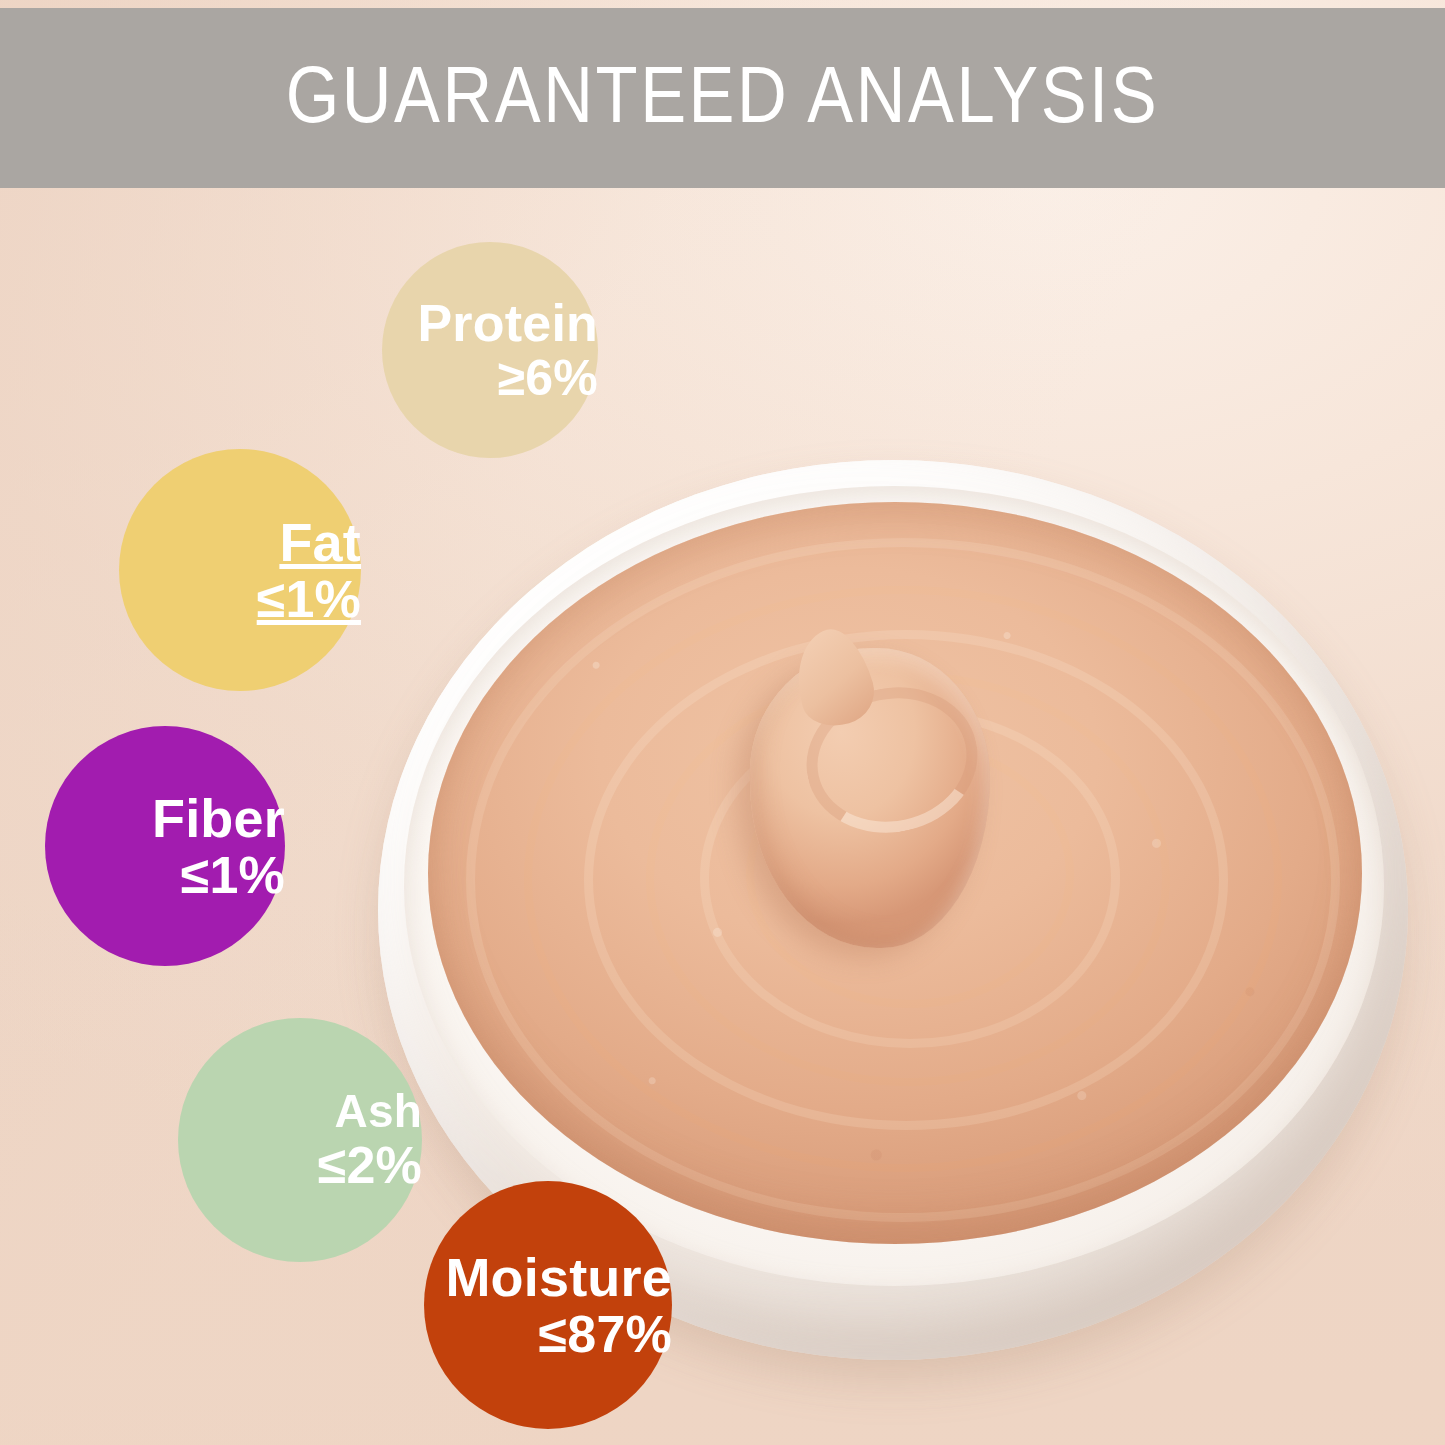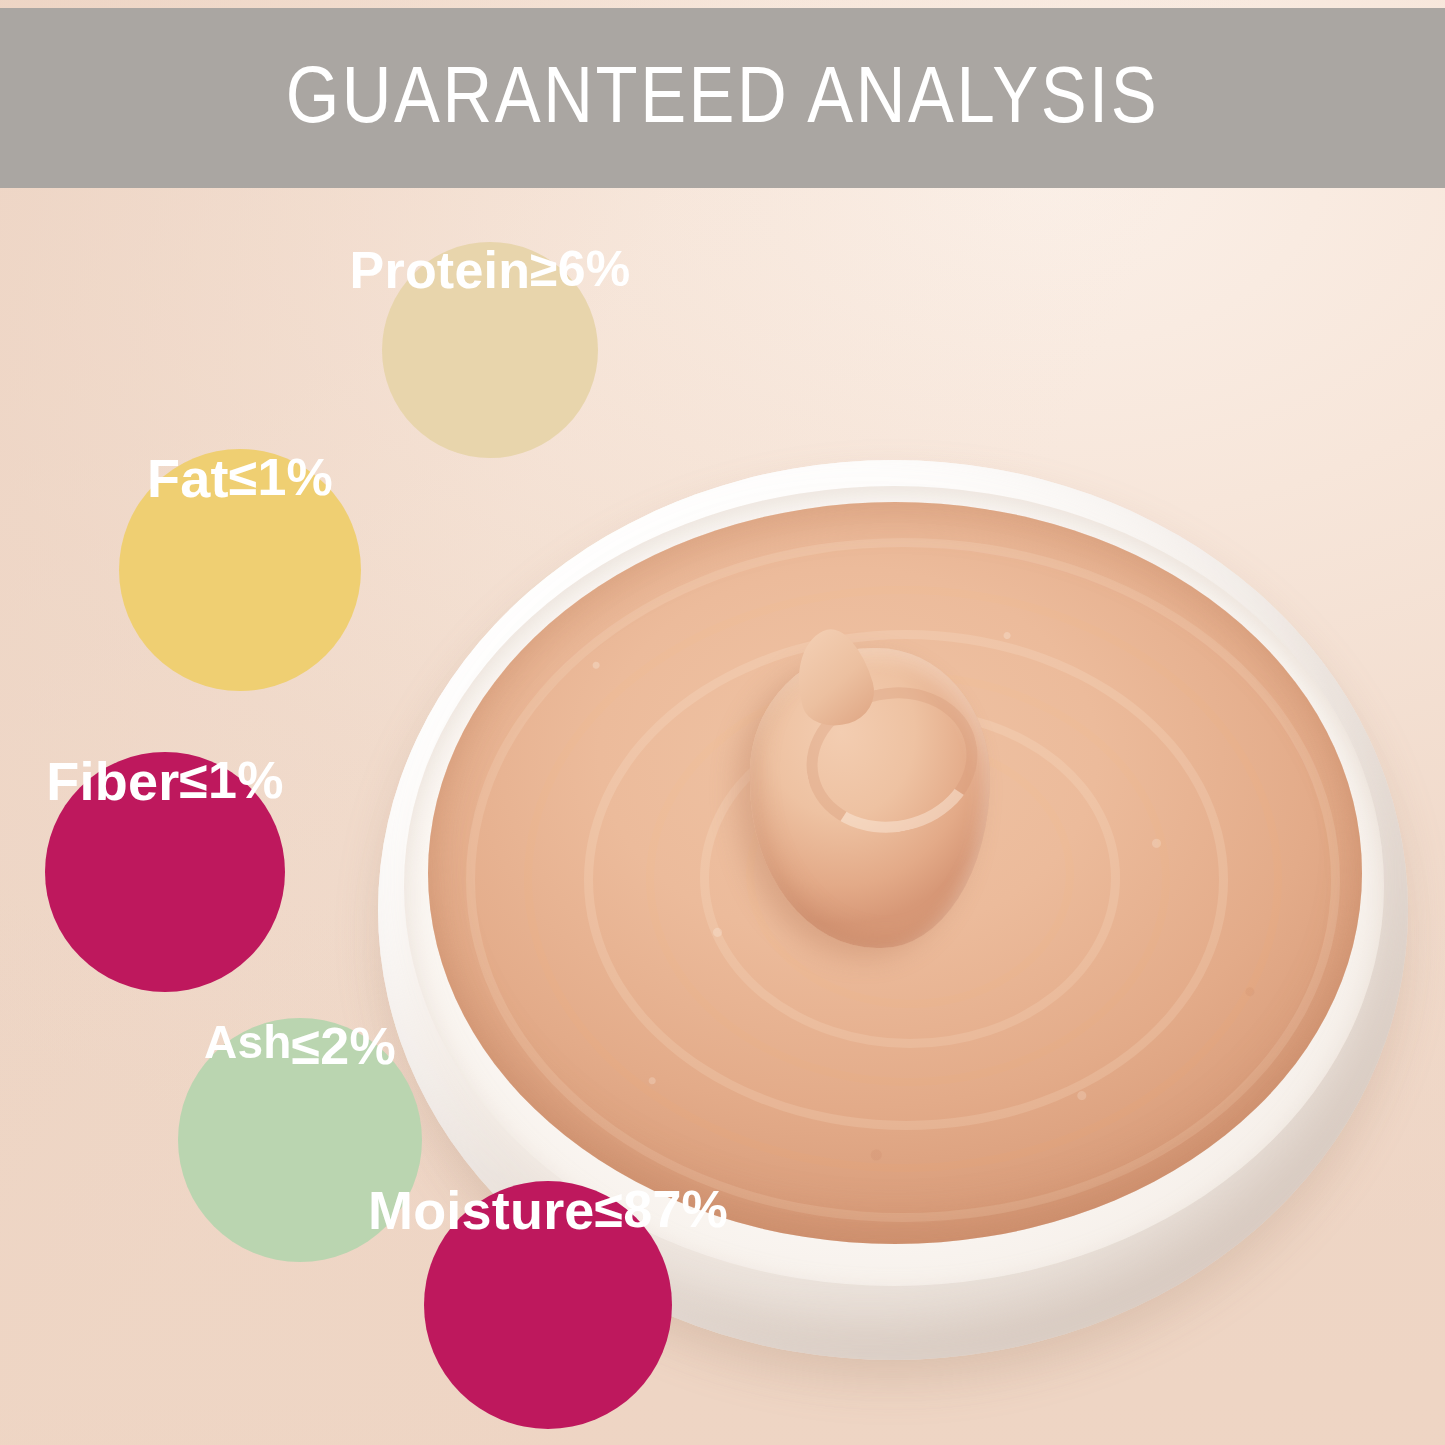--- a/index.html
+++ b/index.html
@@ -175,22 +175,22 @@
       radial-gradient(circle at 48% 88%, rgba(196,130,96,0.18) 0 5px, rgba(255,255,255,0) 6px),
       radial-gradient(circle at 88% 66%, rgba(196,130,96,0.16) 0 4px, rgba(255,255,255,0) 5px);
     opacity: .9;
   }
 
   
   .badge {
     position: absolute;
     border-radius: 50%;
     display: flex;
-    flex-direction: row;
-    align-items: flex-start;
+    flex-direction: column;
+    align-items: flex-end;
     justify-content: center;
     color: #ffffff;
     text-align: center;
     z-index: 30;
     box-sizing: border-box;
     line-height: 1.08;
   }
   .badge .b-name {
     font-weight: 700;
     letter-spacing: 0.2px;
@@ -227,31 +227,31 @@
 
   <div class="banner">
     <div class="banner-title">GUARANTEED ANALYSIS</div>
   </div>
 
   <div id="badge-layer">
       <div class="badge" style="left: 382px; top: 242px; width: 216px; height: 216px; background: rgb(232, 213, 172); color: rgb(255, 255, 255);">
         <div class="b-name" style="font-size: 52px;">Protein</div>
         <div class="b-val" style="font-size: 50px;">≥6%</div>
       </div>
-      <div class="badge" style="left: 119px; top: 449px; width: 242px; height: 242px; background: rgb(239, 207, 114); color: rgb(255, 255, 255);">
+      <div class="badge" style="left: 119px; top: 449px; width: 242px; height: 242px; background: rgb(239, 207, 114); color: rgb(255, 255, 255); text-decoration: underline;">
         <div class="b-name" style="font-size: 54px;">Fat</div>
         <div class="b-val" style="font-size: 52px;">≤1%</div>
       </div>
-      <div class="badge" style="left: 45px; top: 752px; width: 240px; height: 240px; background: #be185d; color: rgb(255, 255, 255);">
+      <div class="badge" style="left: 45px; top: 726px; width: 240px; height: 240px; background: #a21caf; color: rgb(255, 255, 255);">
         <div class="b-name" style="font-size: 54px;">Fiber</div>
         <div class="b-val" style="font-size: 52px;">≤1%</div>
       </div>
       <div class="badge" style="left: 178px; top: 1018px; width: 244px; height: 244px; background: rgb(186, 213, 176); color: rgb(255, 255, 255);">
         <div class="b-name" style="font-size: 46px;">Ash</div>
         <div class="b-val" style="font-size: 52px;">≤2%</div>
       </div>
-      <div class="badge" style="left: 424px; top: 1181px; width: 248px; height: 248px; background: #be185d; color: rgb(255, 255, 255);">
+      <div class="badge" style="left: 424px; top: 1181px; width: 248px; height: 248px; background: #c2410c; color: rgb(255, 255, 255);">
         <div class="b-name" style="font-size: 54px;">Moisture</div>
         <div class="b-val" style="font-size: 52px;">≤87%</div>
       </div>
     </div>
 
 </div>
 
 </body></html>

